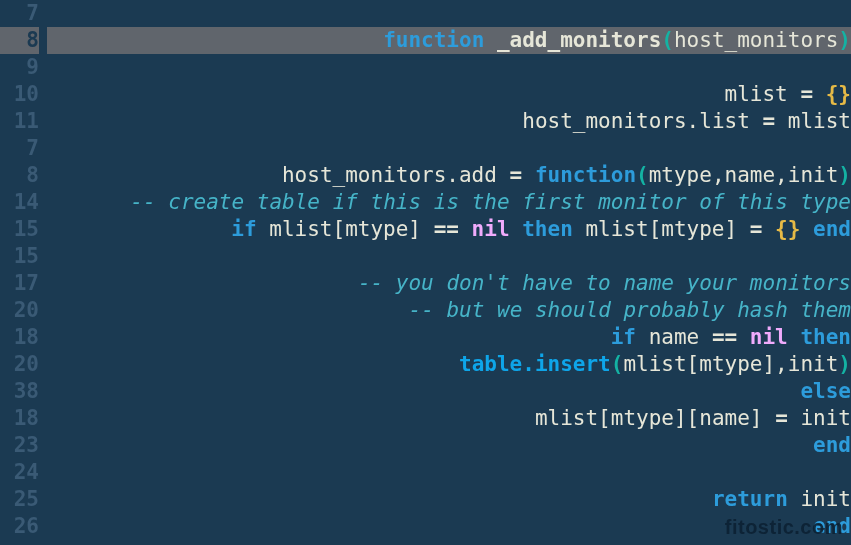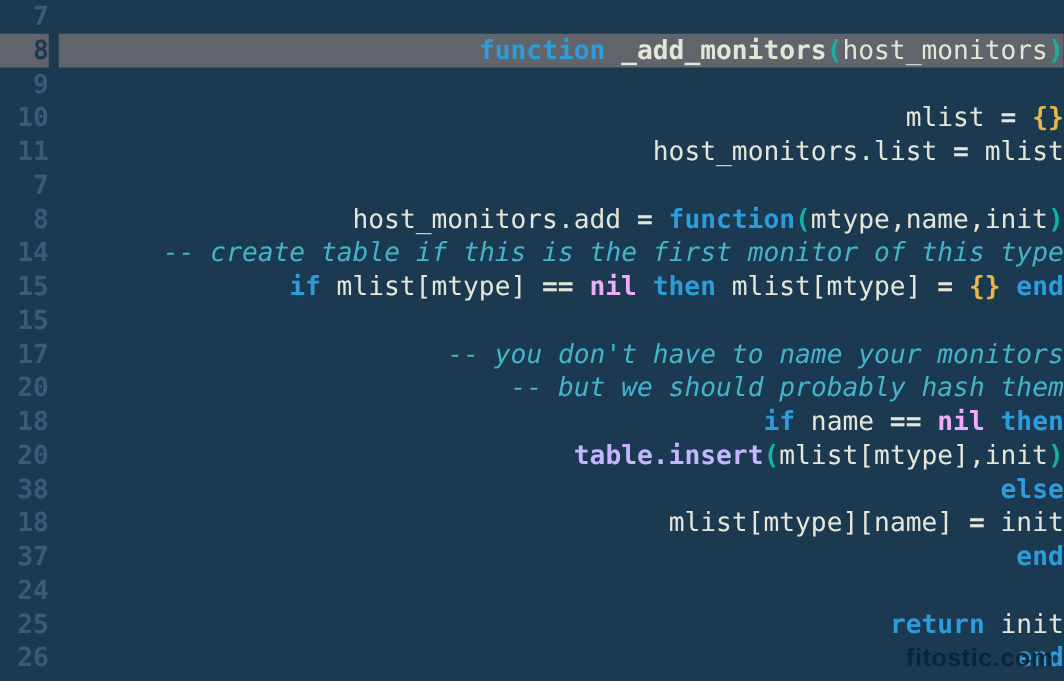--- a/index.html
+++ b/index.html
@@ -41,21 +41,21 @@
   .code .line { justify-content: flex-end; }
 
   .hl-line {
     background: #60656c;
   }
 
   
   .tok-kw   { color: #2d9cdb; font-weight: bold; }
   .tok-id   { color: #e6e6d8; }
   .tok-fn   { color: #e6e6d8; font-weight: bold; }
-  .tok-lib  { color: #c4b5fd; font-weight: bold; }
+  .tok-lib  { color: #0ea5e9; font-weight: bold; }
   .tok-lit  { color: #f0abfc; font-weight: bold; }
   .tok-pun  { color: #e6e6d8; font-weight: bold; }
   .tok-brc  { color: #e6ba46; font-weight: bold; }
   .tok-par  { color: #14b2a3; font-weight: bold; }
   .tok-cmt  { color: #46b4c8; font-style: italic; }
 
   .watermark {
     position: absolute;
     right: 8px;
     bottom: 4px;
@@ -82,20 +82,20 @@
       <div class="line">8</div>
       <div class="line">14</div>
       <div class="line">15</div>
       <div class="line">15</div>
       <div class="line">17</div>
       <div class="line">20</div>
       <div class="line">18</div>
       <div class="line">20</div>
       <div class="line">38</div>
       <div class="line">18</div>
-      <div class="line">37</div>
+      <div class="line">23</div>
       <div class="line">24</div>
       <div class="line">25</div>
       <div class="line">26</div>
     </div>
   <div class="code" id="code"><div class="line"></div><div class="line hl-line"><span class="tok-kw">function</span><span class="tok-id"> </span><span class="tok-fn">_add_monitors</span><span class="tok-par">(</span><span class="tok-id">host_monitors</span><span class="tok-par">)</span></div><div class="line"></div><div class="line"><span class="tok-id">  mlist </span><span class="tok-pun">=</span><span class="tok-id"> </span><span class="tok-brc">{}</span></div><div class="line"><span class="tok-id">  host_monitors.list </span><span class="tok-pun">=</span><span class="tok-id"> mlist</span></div><div class="line"></div><div class="line"><span class="tok-id">  host_monitors.add </span><span class="tok-pun">=</span><span class="tok-id"> </span><span class="tok-kw">function</span><span class="tok-par">(</span><span class="tok-id">mtype,name,init</span><span class="tok-par">)</span></div><div class="line"><span class="tok-id">    </span><span class="tok-cmt">-- create table if this is the first monitor of this type</span></div><div class="line"><span class="tok-id">    </span><span class="tok-kw">if</span><span class="tok-id"> mlist[mtype] </span><span class="tok-pun">==</span><span class="tok-id"> </span><span class="tok-lit">nil</span><span class="tok-id"> </span><span class="tok-kw">then</span><span class="tok-id"> mlist[mtype] </span><span class="tok-pun">=</span><span class="tok-id"> </span><span class="tok-brc">{}</span><span class="tok-id"> </span><span class="tok-kw">end</span></div><div class="line"></div><div class="line"><span class="tok-id">    </span><span class="tok-cmt">-- you don't have to name your monitors</span></div><div class="line"><span class="tok-id">    </span><span class="tok-cmt">-- but we should probably hash them</span></div><div class="line"><span class="tok-id">    </span><span class="tok-kw">if</span><span class="tok-id"> name </span><span class="tok-pun">==</span><span class="tok-id"> </span><span class="tok-lit">nil</span><span class="tok-id"> </span><span class="tok-kw">then</span></div><div class="line"><span class="tok-id">      </span><span class="tok-lib">table.insert</span><span class="tok-par">(</span><span class="tok-id">mlist[mtype],init</span><span class="tok-par">)</span></div><div class="line"><span class="tok-id">    </span><span class="tok-kw">else</span></div><div class="line"><span class="tok-id">      mlist[mtype][name] </span><span class="tok-pun">=</span><span class="tok-id"> init</span></div><div class="line"><span class="tok-id">    </span><span class="tok-kw">end</span></div><div class="line"></div><div class="line"><span class="tok-id">    </span><span class="tok-kw">return</span><span class="tok-id"> init</span></div><div class="line"><span class="tok-id">  </span><span class="tok-kw">end</span></div></div>
   <div class="watermark">fitostic.com</div>
 </div>
 
 </body></html>

